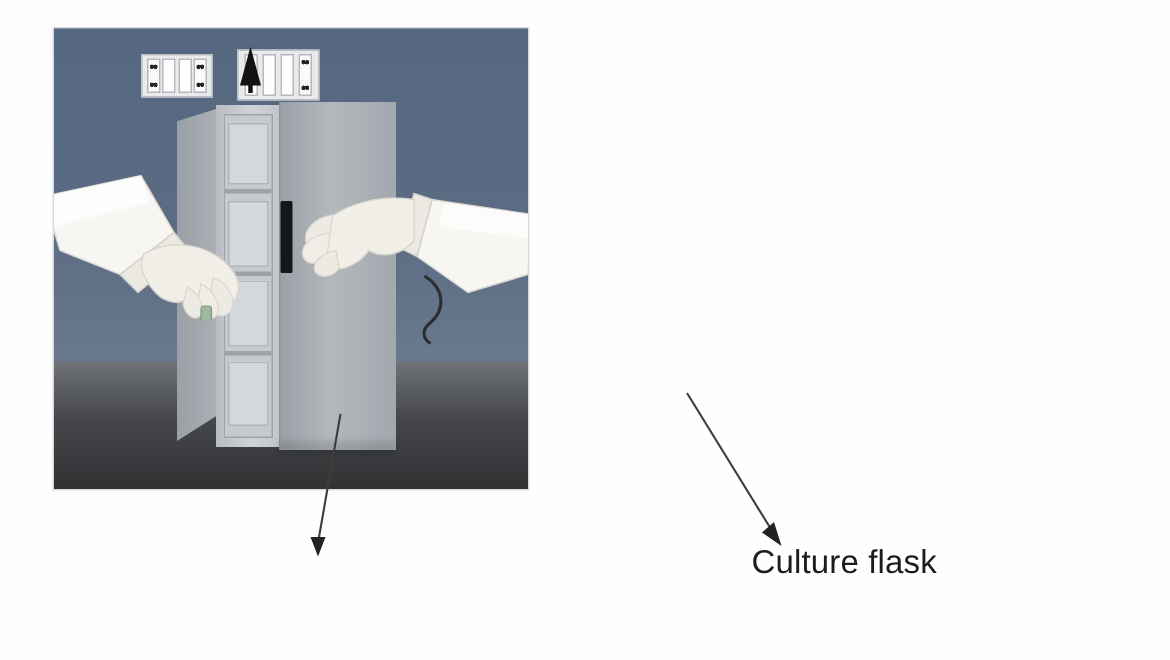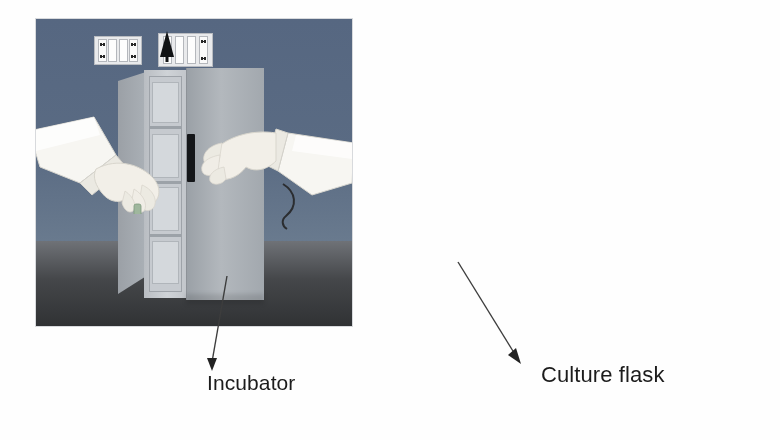--- a/index.html
+++ b/index.html
@@ -194,21 +194,20 @@
     left: 207px;
     top: 371px;
     font-size: 21px;
     letter-spacing: 0.1px;
   }
   #label-flask {
     left: 501px;
     top: 362px;
     font-size: 22px;
     letter-spacing: 0.1px;
-    margin-left: 40px;
   }
 
   
   .flask-wrap {
     position: absolute;
     left: 372px;
     top: 62px;
     width: 402px;
     height: 238px;
   }
@@ -410,16 +409,15 @@
   <svg class="arrow-svg" style="left:190px; top:272px; width:60px; height:110px;" viewBox="0 0 60 110">
     <line x1="37" y1="4" x2="22" y2="90" stroke="#3d3d3d" stroke-width="1.4"></line>
     <polygon points="22,99 17,86 27,86" fill="#222222"></polygon>
   </svg>
 
   <svg class="arrow-svg" style="left:452px; top:256px; width:90px; height:120px;" viewBox="0 0 90 120">
     <line x1="6" y1="6" x2="64" y2="100" stroke="#3d3d3d" stroke-width="1.4"></line>
     <polygon points="69,108 56,99 64,92" fill="#222222"></polygon>
   </svg>
 
-  <div class="label" id="label-incubator">Incubator</div>
   <div class="label" id="label-flask">Culture flask</div>
 
 </div>
 
 </body></html>

